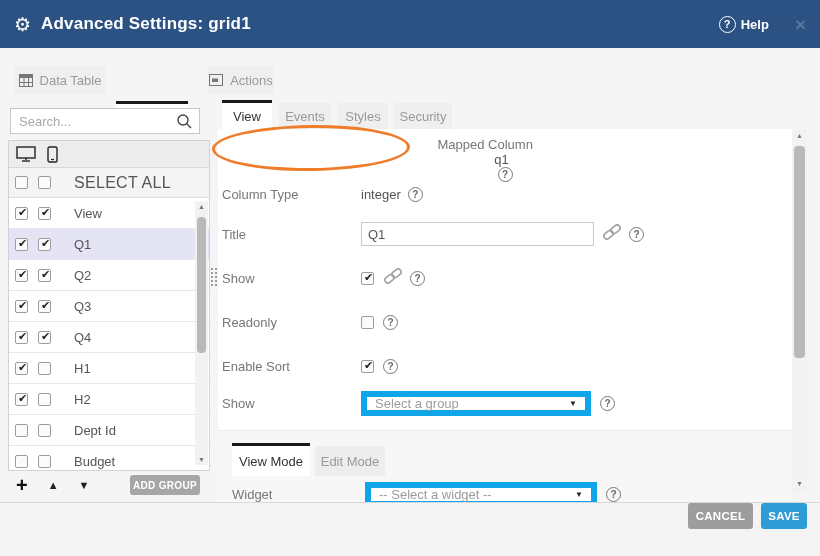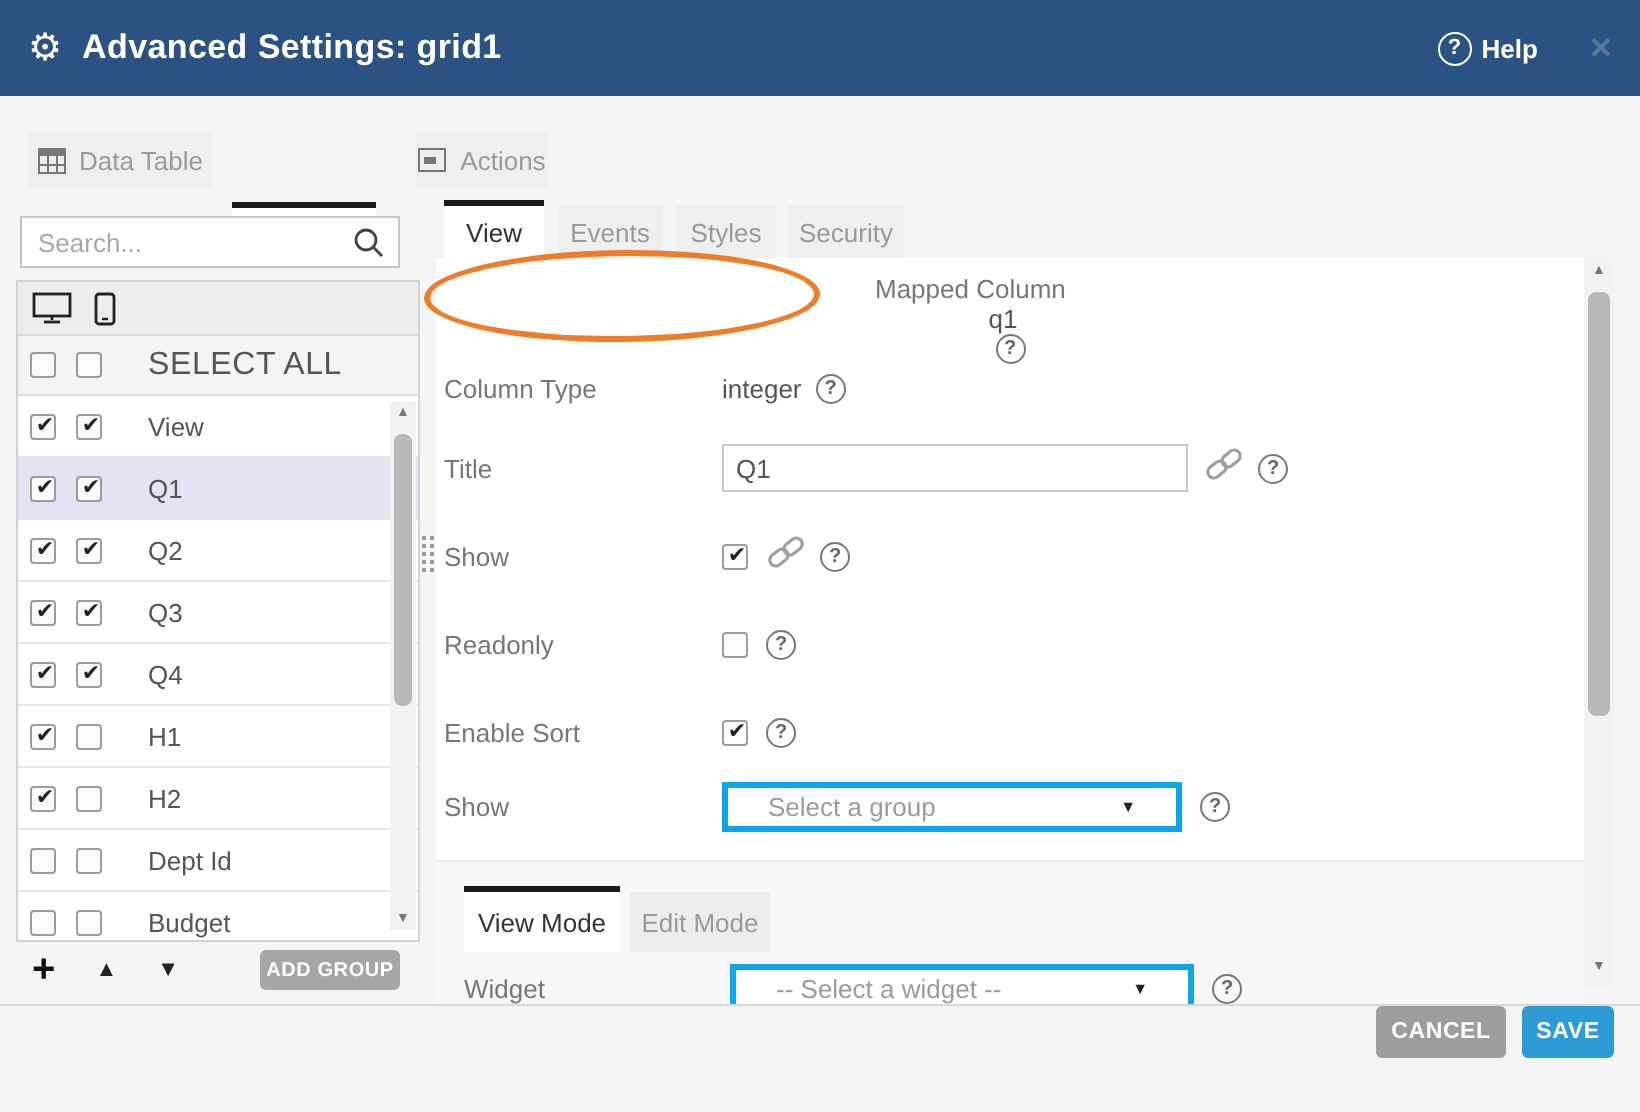--- a/index.html
+++ b/index.html
@@ -94,22 +94,22 @@
   .r-show   { top:136px; height:26px; }
   .r-ro     { top:180px; height:26px; }
   .r-sort   { top:224px; height:26px; }
   .r-group  { top:261px; height:26px; }
 
   .help { display:inline-flex; align-items:center; justify-content:center; flex:0 0 auto;
           width:15px; height:15px; border:1px solid #787878; border-radius:50%;
           font-size:10px; font-weight:bold; color:#686868; }
   .txt-input { width:233px; height:24px; border:1px solid #c9c9c9; padding-left:6px;
                font-size:13px; color:#555; font-family:inherit; outline:none; margin-right:8px; }
-  .fakesel { width:230px; height:25px; border:3px solid #0ea5e9; background:#fff;
-             display:flex; align-items:center; padding:0 20px; margin-right:9px; }
+  .fakesel { width:230px; height:25px; border:6px solid #0ea5e9; background:#fff;
+             display:flex; align-items:center; padding:0 8px; margin-right:9px; }
   .fakesel .ph { font-size:13px; color:#9c9c9c; flex:1; }
   .fakesel .caret { font-size:8px; color:#222; }
   .fcb { margin-right:9px; }
   .chain { margin-right:7px; position:relative; top:-2px; }
 
   .vsection { position:absolute; left:0; top:301px; width:574px; height:79px; background:#f7f7f7;
               border-top:1px solid #ececec; }
   .vtab { position:absolute; display:inline-flex; align-items:center; justify-content:center;
           background:#ededed; color:#9a9a9a; font-size:13px; }
   .vtab.active { background:#fff; color:#333; border-top:3px solid #1a1a1a; }

